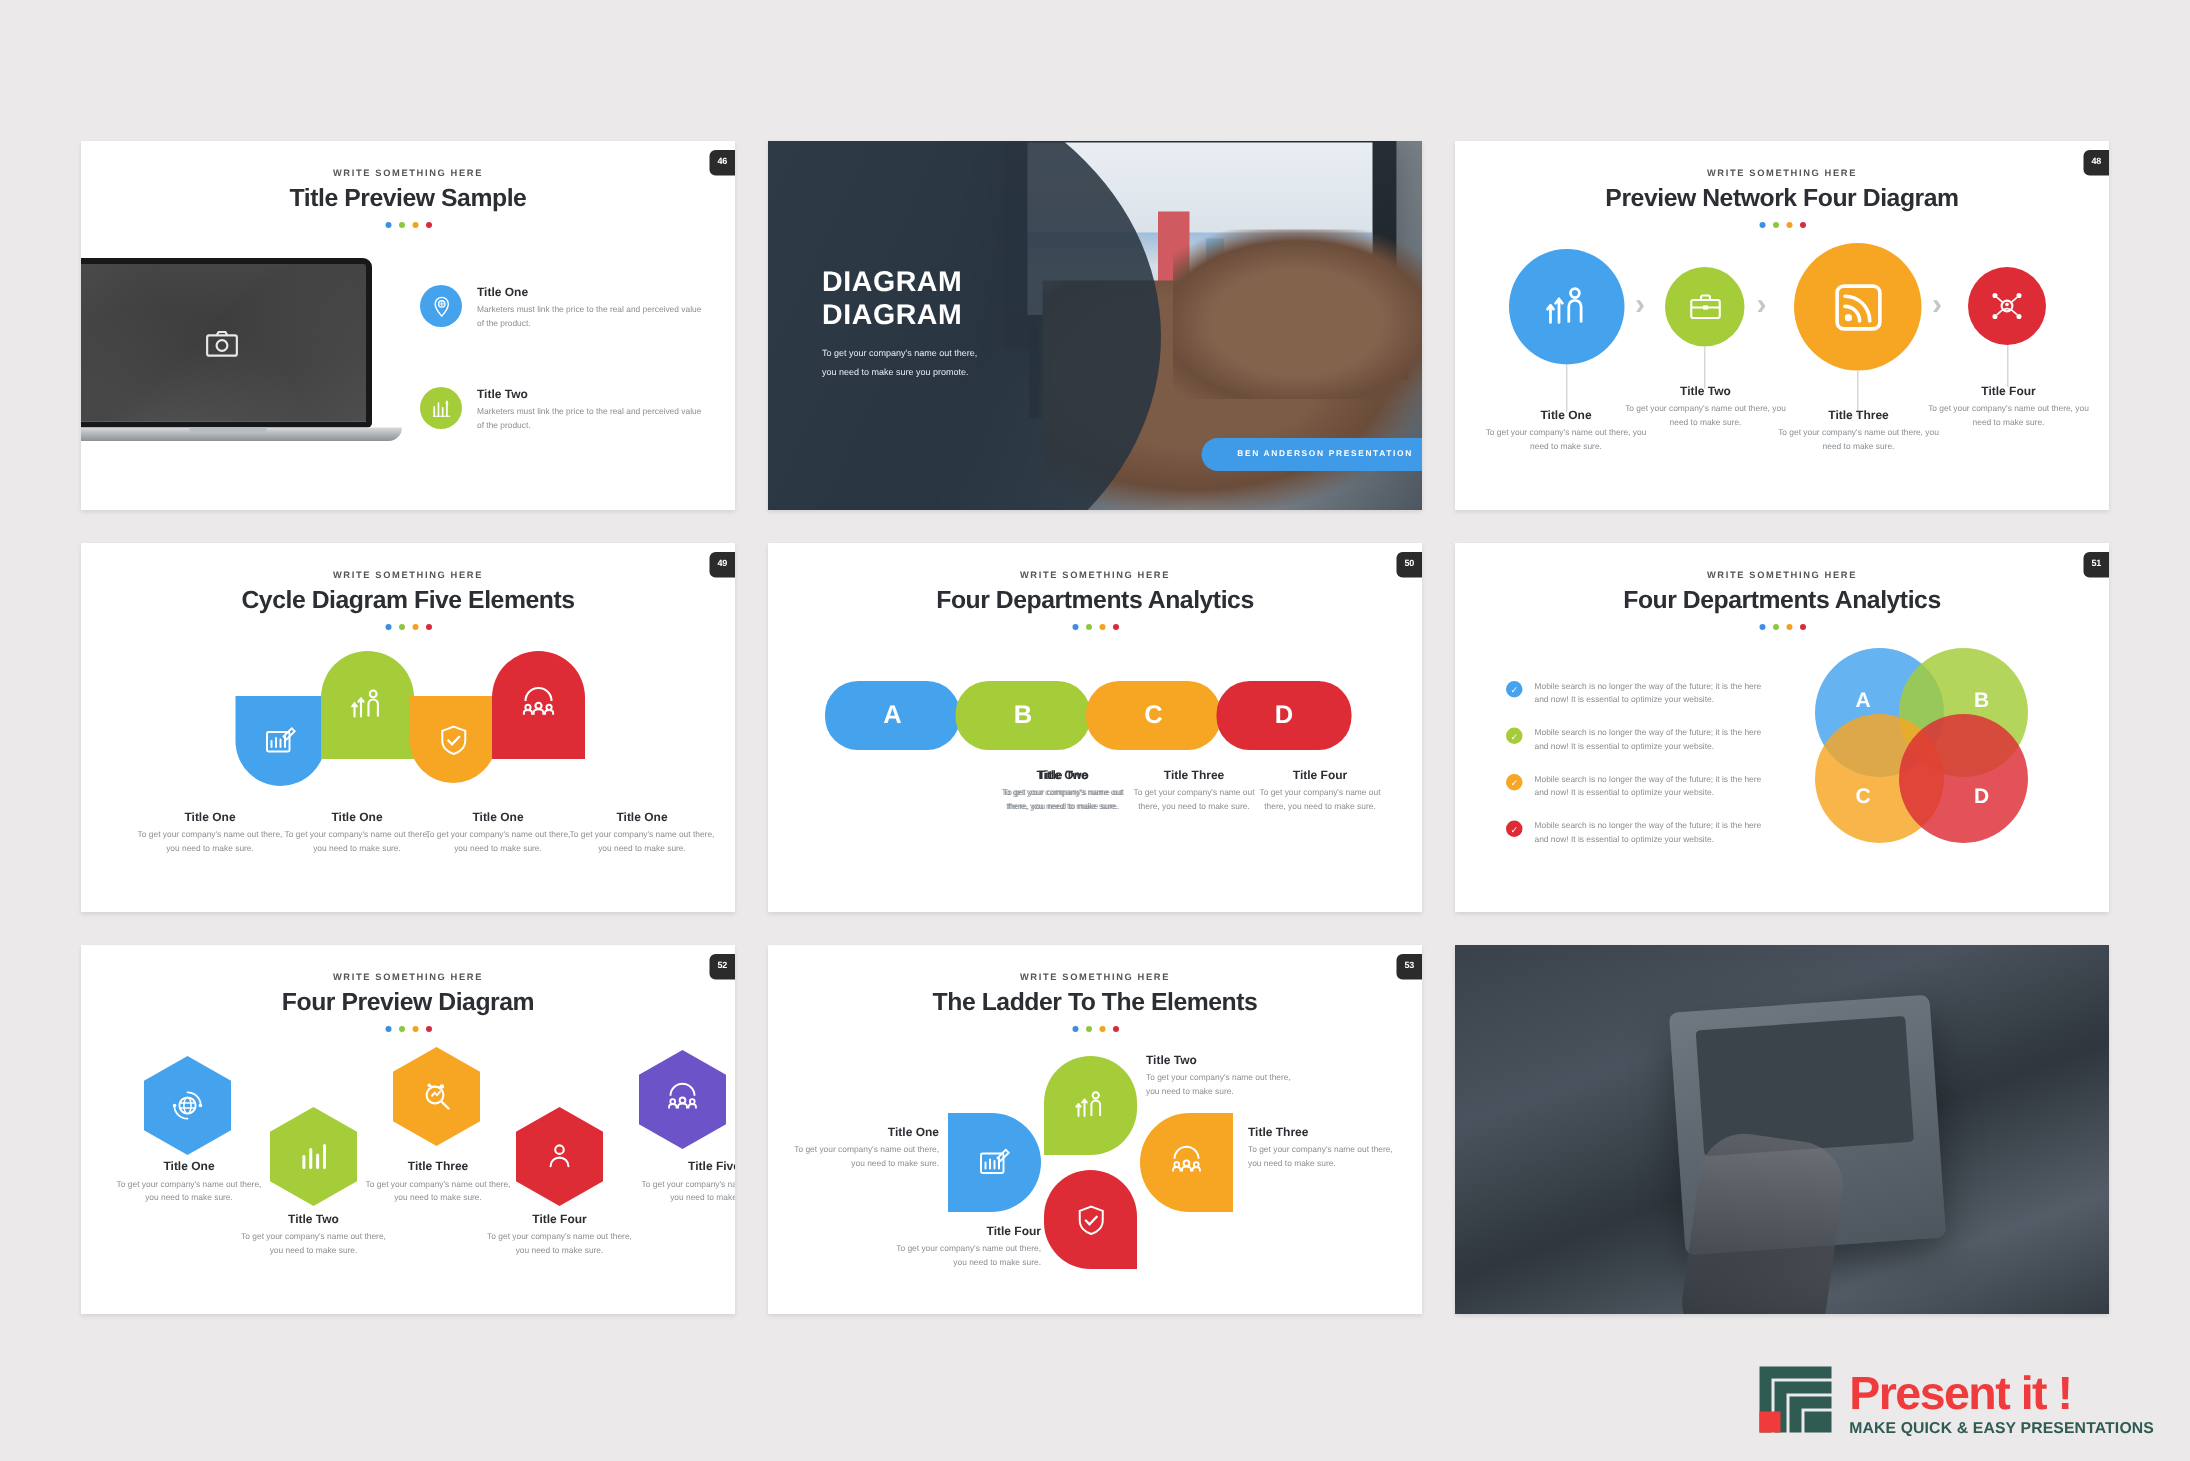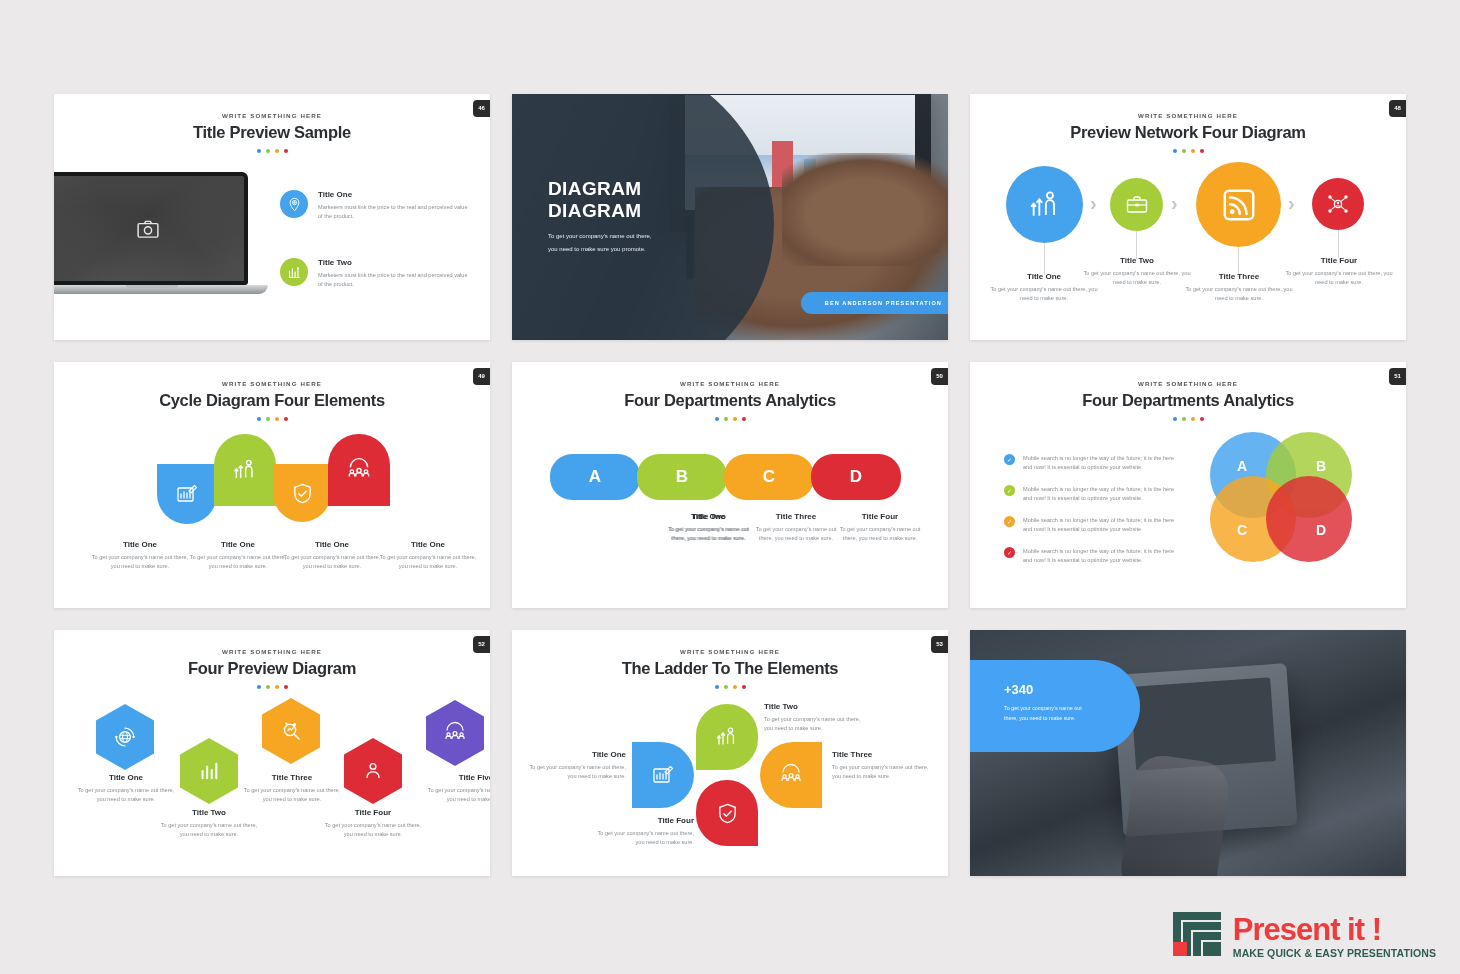--- a/index.html
+++ b/index.html
@@ -293,21 +293,21 @@
     <div class="sn-stem" style="left:368px; top:136px; height:28px;"></div>
     <div style="position:absolute;left:314px;top:162px;width:110px;text-align:center">
       <div class="t-title">Title Four</div>
       <div class="t-body" style="margin-top:4px">To get your company's name out there, you need to make sure.</div>
     </div>
   </div>
 
   <div class="slide">
     <div class="badge">49</div>
     <div class="eyebrow">WRITE SOMETHING HERE</div>
-    <div class="stitle">Cycle Diagram Four Elements</div>
+    <div class="stitle">Cycle Diagram Five Elements</div>
     <div class="dots"><i class="d1"></i><i class="d2"></i><i class="d3"></i><i class="d4"></i></div>
 
     <div class="cyc c-blue" style="left:103px;top:102px;width:60px;height:60px;border-radius:0 0 30px 30px;display:flex;align-items:center;justify-content:center;">
       <svg class="ic" width="24" height="24" viewBox="0 0 24 24">
           <rect x="3" y="6" width="15" height="13" rx="1" fill="none" stroke="#fff" stroke-width="1.3"></rect>
           <path d="M6 16V12M9 16V10M12 16v-5M15 16V9" stroke="#fff" stroke-width="1.3" stroke-linecap="round"></path>
           <path d="M14 9l5.5-5.5 2 2L16 11z" fill="none" stroke="#fff" stroke-width="1.2"></path>
         </svg>
     </div>
     <div class="cyc c-green" style="left:160px;top:72px;width:62px;height:72px;border-radius:31px 31px 0 0;display:flex;align-items:center;justify-content:center;">
@@ -541,25 +541,20 @@
       <div class="t-body" style="margin-top:4px">To get your company's name out there, you need to make sure.</div>
     </div>
   </div>
 
   <div class="slide">
     <div class="ph9">
       <div class="ph9-tab">
           <div class="ph9-in"></div>
         </div>
       <div class="ph9-arm"></div>
-    </div>
-    <div class="stat-blue">
-      <div class="stat-n">+340</div>
-      <div class="stat-p">To get your company's name out</div>
-      <div class="stat-p" style="margin-top:0">there, you need to make sure.</div>
     </div>
   </div>
 
 </div>
 
 <div class="logo">
   <span>
     <svg width="56" height="52" viewBox="0 0 56 52">
       <path d="M4 4 H52 V12 H12 V48 H4 Z" fill="#2f5b52"></path>
       <path d="M14 14 H52 V22 H22 V48 H14 Z" fill="#2f5b52"></path>

